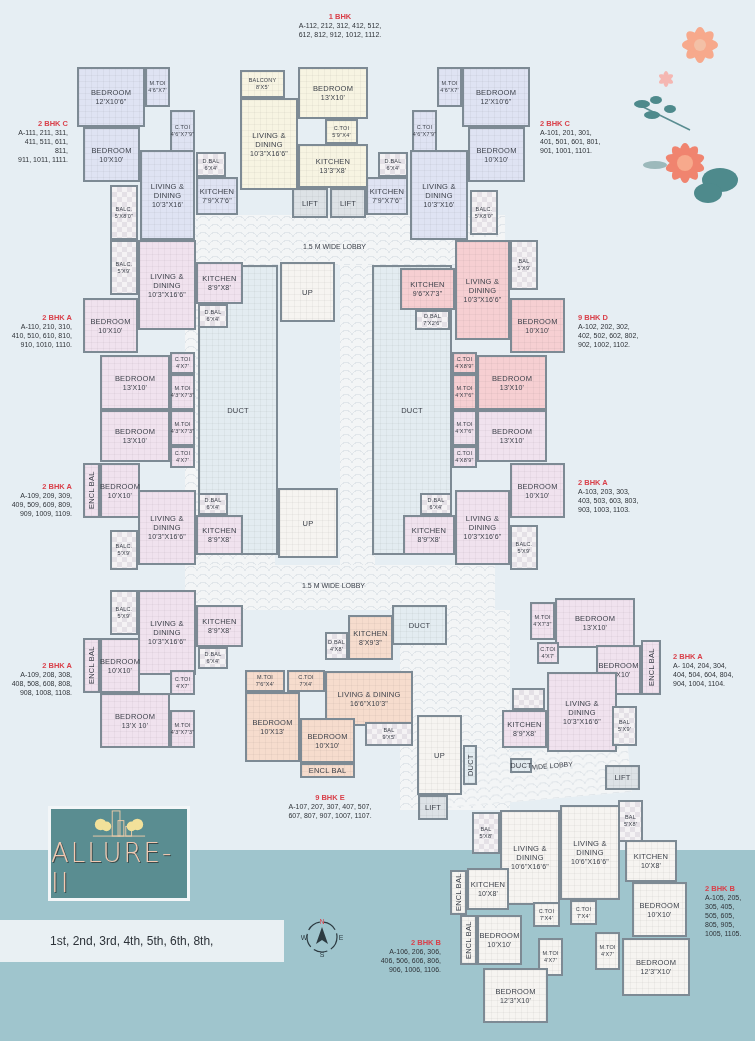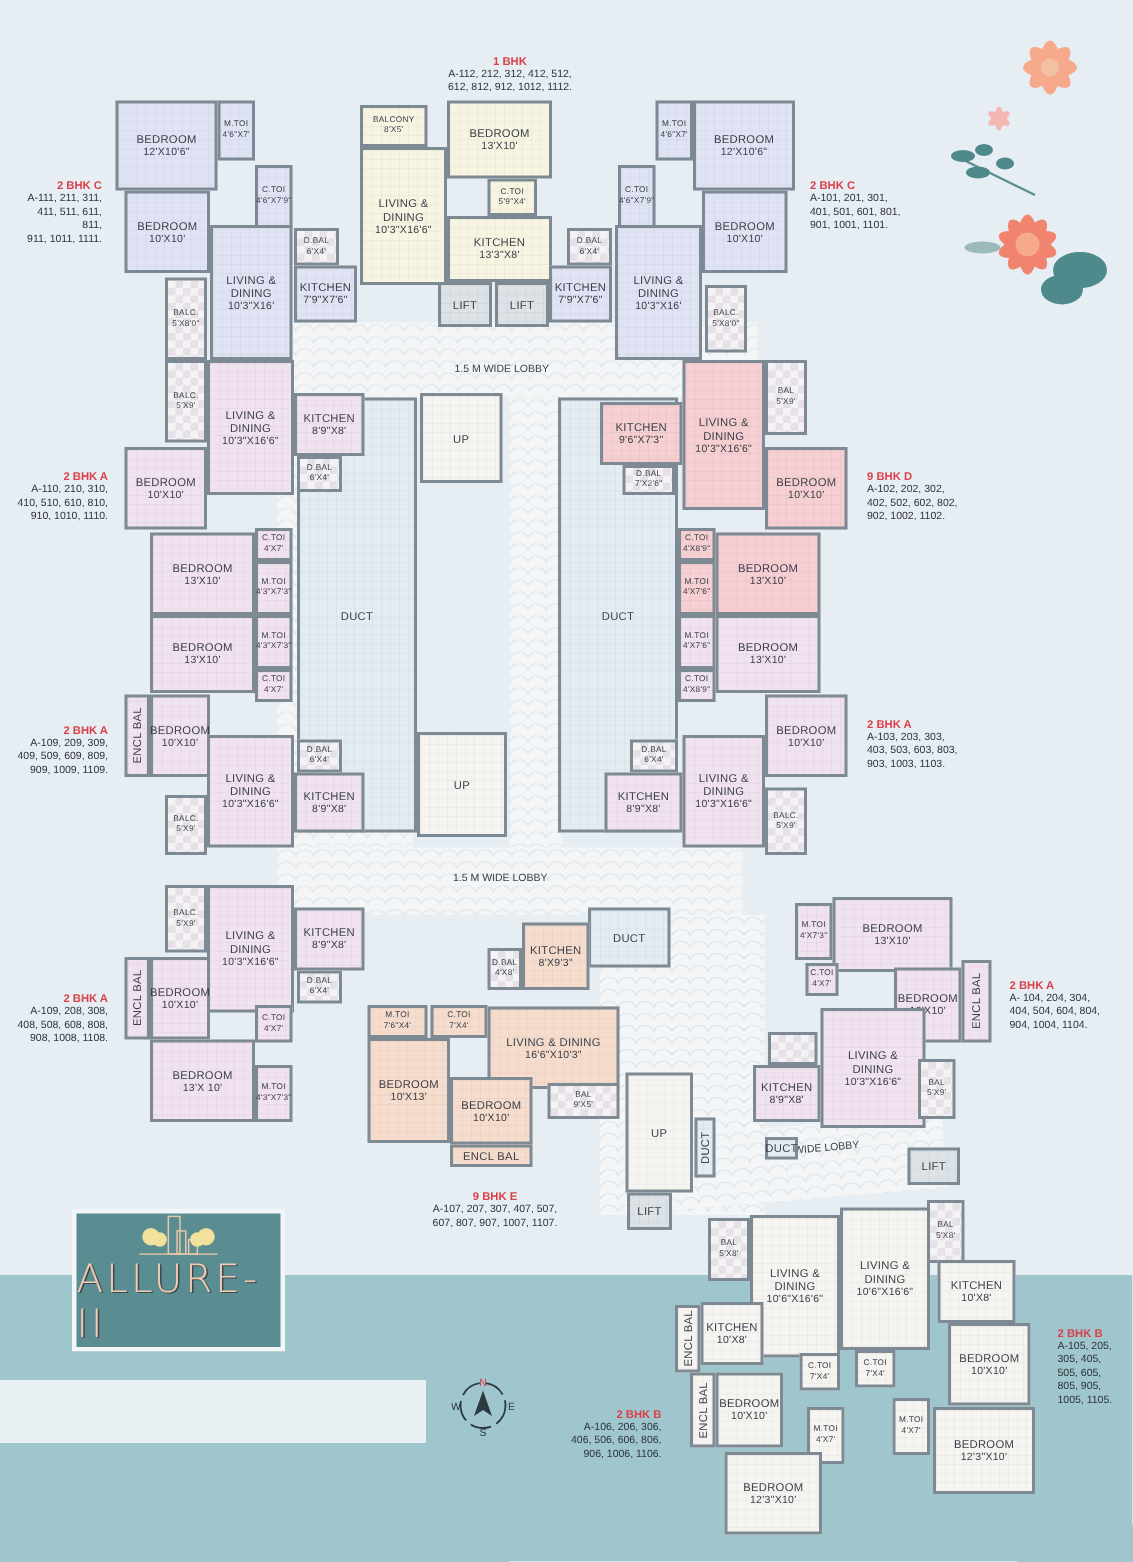--- a/index.html
+++ b/index.html
@@ -66,21 +66,21 @@
   <g fill="#f0846f" transform="translate(45,38)">
     <ellipse rx="7" ry="20"></ellipse>
       <ellipse rx="7" ry="20" transform="rotate(36)"></ellipse>
       <ellipse rx="7" ry="20" transform="rotate(72)"></ellipse>
       <ellipse rx="7" ry="20" transform="rotate(108)"></ellipse>
       <ellipse rx="7" ry="20" transform="rotate(144)"></ellipse>
     <circle r="8" fill="#f7a98c"></circle>
   </g>
 </svg>
 
-<div class="lbl center" style="left:270px;top:36px;width:140px">
+<div class="lbl center" style="left:270px;top:12px;width:140px">
   <div class="tp">1 BHK</div>
     <div>A-112, 212, 312, 412, 512,</div>
     <div>612, 812, 912, 1012, 1112.</div>
 </div>
 <div class="lbl" style="left:10px;top:119px;width:58px">
   <div class="tp">2 BHK C</div>
     <div>A-111, 211, 311,</div>
     <div>411, 511, 611, 811,</div>
     <div>911, 1011, 1111.</div>
 </div>
@@ -608,20 +608,21 @@
     <circle cx="12" cy="16" r="6" fill="#f2e19a"></circle>
       <circle cx="18" cy="18" r="5" fill="#f2e19a"></circle>
     <circle cx="50" cy="16" r="6" fill="#f2e19a"></circle>
       <circle cx="44" cy="18" r="5" fill="#f2e19a"></circle>
     <line x1="4" y1="28" x2="58" y2="28" stroke="#e9c9a8" stroke-width="1"></line>
   </svg>
   <div class="name">ALLURE-II</div>
 </div>
 
 <div class="floorplan-banner">
+  <div>1st, 2nd, 3rd, 4th, 5th, 6th, 8th,</div>
 </div>
 
 <svg class="compass" viewBox="0 0 42 42">
   <circle cx="21" cy="21" r="15" fill="none" stroke="#2c3a40" stroke-width="1.2" stroke-dasharray="14 4"></circle>
   <polygon points="21,11 27,28 21,24 15,28" fill="#2c3a40"></polygon>
   <text x="21" y="8" font-size="7" fill="#d9414b" text-anchor="middle" font-family="Liberation Sans, sans-serif">N</text>
   <text x="21" y="41" font-size="7" fill="#2c3a40" text-anchor="middle" font-family="Liberation Sans, sans-serif">S</text>
   <text x="40" y="24" font-size="7" fill="#2c3a40" text-anchor="middle" font-family="Liberation Sans, sans-serif">E</text>
   <text x="3" y="24" font-size="7" fill="#2c3a40" text-anchor="middle" font-family="Liberation Sans, sans-serif">W</text>
 </svg>

